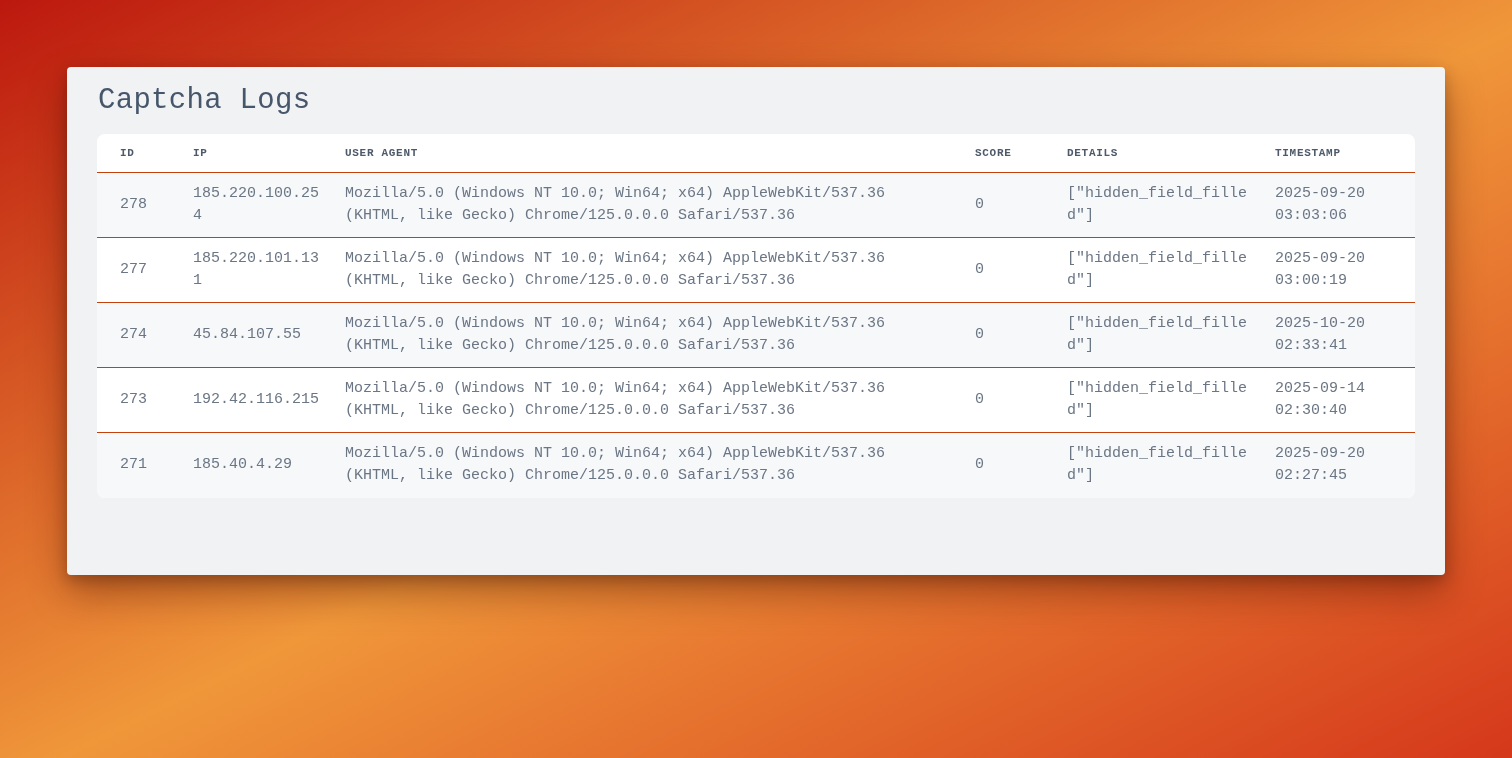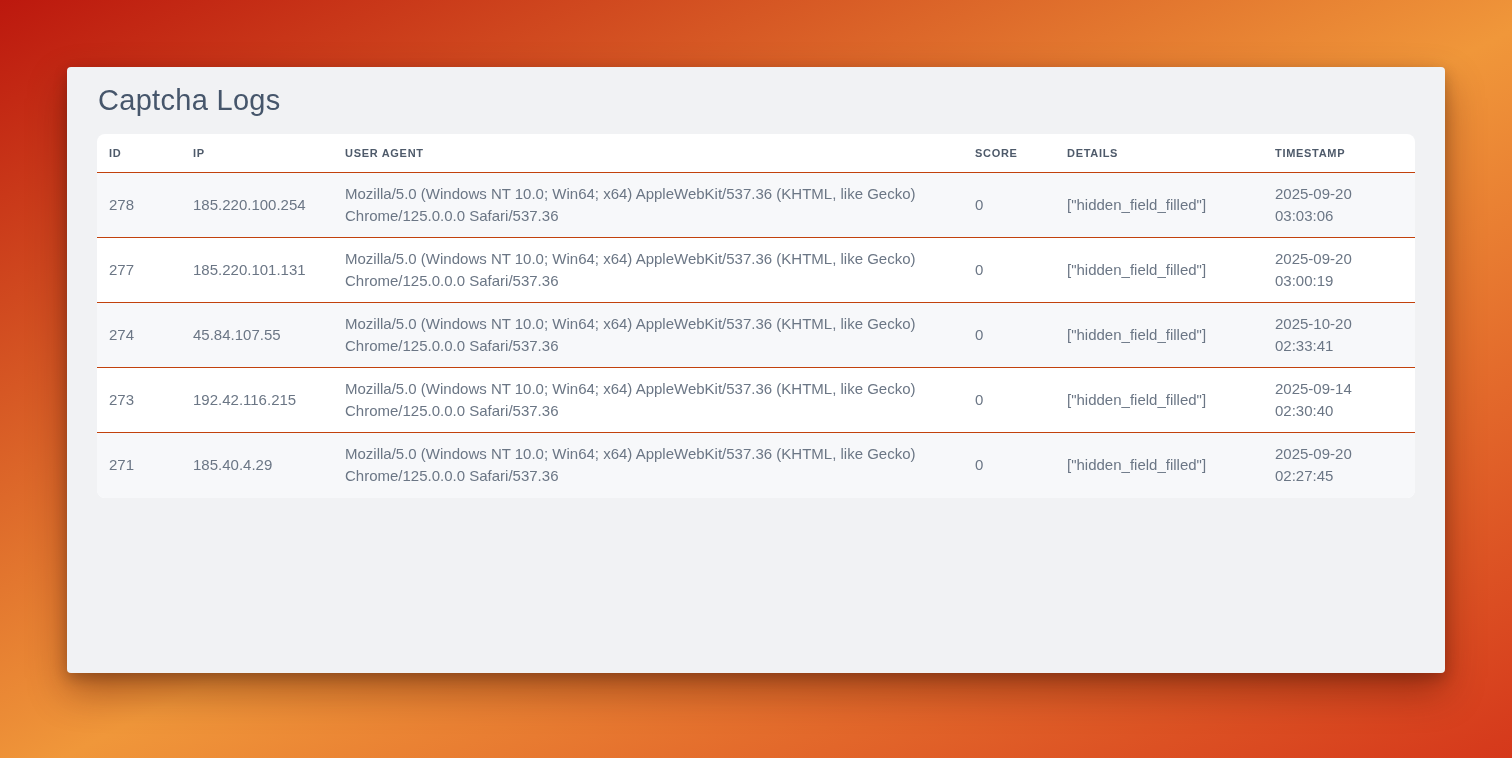--- a/index.html
+++ b/index.html
@@ -17,27 +17,28 @@
     width: 1512px;
     height: 758px;
     background: linear-gradient(to bottom right, #bc180e 0%, #f0973a 52%, #d5381b 100%);
     overflow: hidden;
   }
   .card {
     position: absolute;
     left: 67px;
     top: 67px;
     width: 1378px;
-    height: 606px;
+    height: 508px;
     box-sizing: border-box;
     background: #f1f2f4;
     border-radius: 4px;
     padding: 15px 30px 0 30px;
     overflow: hidden;
     box-shadow: 0 18px 38px rgba(75, 15, 0, 0.42), 0 5px 14px rgba(0, 0, 0, 0.22);
+    font-family: Liberation Mono, monospace;
   }
   .title {
     margin: 2px 0 17px 1px;
     font-size: 29px;
     font-weight: 500;
     letter-spacing: 0.3px;
     color: #46566b;
   }
   .table-card {
     background: #ffffff;
@@ -62,21 +63,21 @@
   .logs-table td {
     font-size: 15px;
     line-height: 22px;
     color: #6b7685;
     padding: 0 10px;
     vertical-align: middle;
     word-wrap: break-word;
   }
   .logs-table th:first-child,
   .logs-table td:first-child {
-    padding-left: 12px;
+    padding-left: 23px;
   }
   .logs-table tbody tr {
     height: 65px;
     border-top: 1px solid #c2410c;
   }
   .logs-table tbody tr:nth-child(odd) {
     background: #f7f8fa;
   }
   .col-id { width: 86px; }
   .col-ip { width: 152px; }

